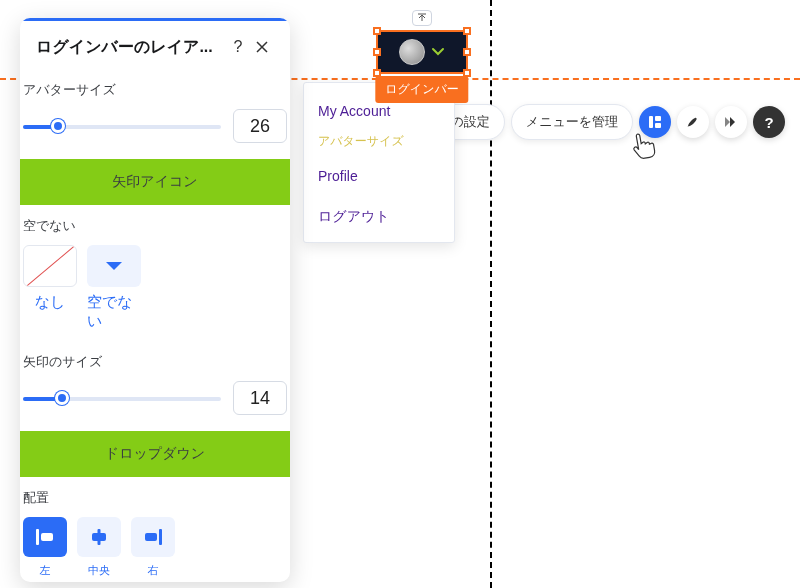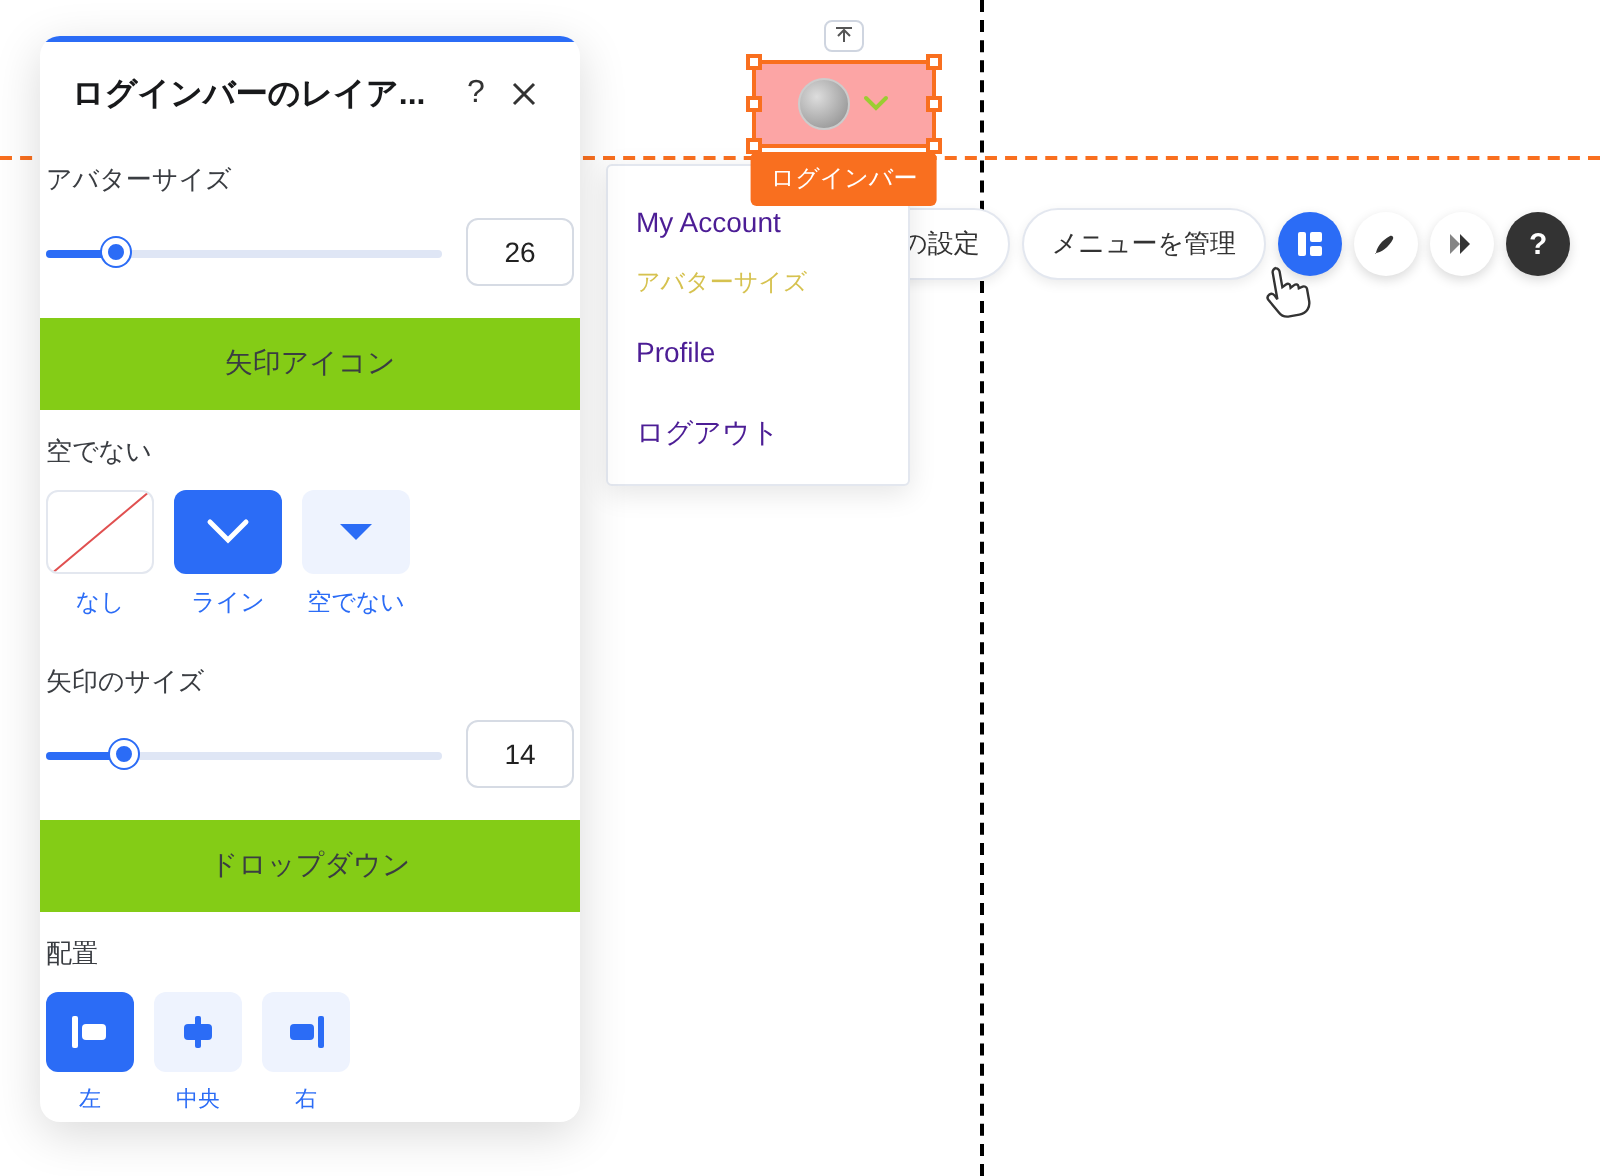--- a/index.html
+++ b/index.html
@@ -96,21 +96,21 @@
   border: 3px solid #fff;
   border-radius: 50%;
   box-shadow: 0 0 0 1px #2b6cf6;
 }
 .num-input {
   width: 54px;
   height: 34px;
   border: 1px solid #d6dbe4;
   border-radius: 6px;
   text-align: center;
-  font-size: 14px;
+  font-size: 18px;
   color: #222;
 }
 .divider-band {
   background: #84cc16;
   text-align: center;
   padding: 14px 0;
   font-size: 14px;
   color: #3a3d42;
   margin-top: 12px;
 }
@@ -140,34 +140,34 @@
 }
 .tile-box.none::after {
   content: "";
   position: absolute;
   left: -10px; right: -10px;
   top: 50%;
   border-top: 1px solid #e05050;
   transform: rotate(-40deg);
 }
 .tile-box.active { background: #2b6cf6; }
-.tile-label { font-size: 12px; color: #2b6cf6; }
+.tile-label { font-size: 15px; color: #2b6cf6; }
 .align-tiles .tile-box { width: 44px; height: 40px; background:#eef3fe;}
 .align-tiles .tile-box.active { background: #2b6cf6; }
 .align-tiles .tile { width: 44px; }
 .align-tiles .tile-label { color:#2b6cf6; font-size:11px;}
 
 .login-bar-el {
   position: absolute;
   left: 376px;
   top: 30px;
   width: 92px;
   height: 44px;
   border: 2px solid #f96f1f;
-  background: #fca5a5;
+  background: #0f172a;
   display: flex;
   align-items: center;
   justify-content: center;
   gap: 6px;
   z-index: 40;
 }
 .login-bar-el .handle {
   position: absolute;
   width: 8px; height: 8px;
   background: #fff;
@@ -297,28 +297,20 @@
   </div>
 
   <div class="divider-band">矢印アイコン</div>
 
   <div class="section">
     <div class="section-label">空でない</div>
     <div class="tiles">
       <div class="tile">
         <div class="tile-box none"></div>
         <div class="tile-label">なし</div>
-      </div>
-      <div class="tile">
-        <div class="tile-box active">
-          <svg width="22" height="14" viewBox="0 0 22 14">
-              <path d="M2 2 L11 11 L20 2" stroke="#fff" stroke-width="2.5" fill="none" stroke-linecap="round"></path>
-            </svg>
-        </div>
-        <div class="tile-label">ライン</div>
       </div>
       <div class="tile">
         <div class="tile-box">
           <svg width="18" height="10" viewBox="0 0 18 10">
               <path d="M1 1 L9 9 L17 1 Z" fill="#2b6cf6"></path>
             </svg>
         </div>
         <div class="tile-label">空でない</div>
       </div>
     </div>

